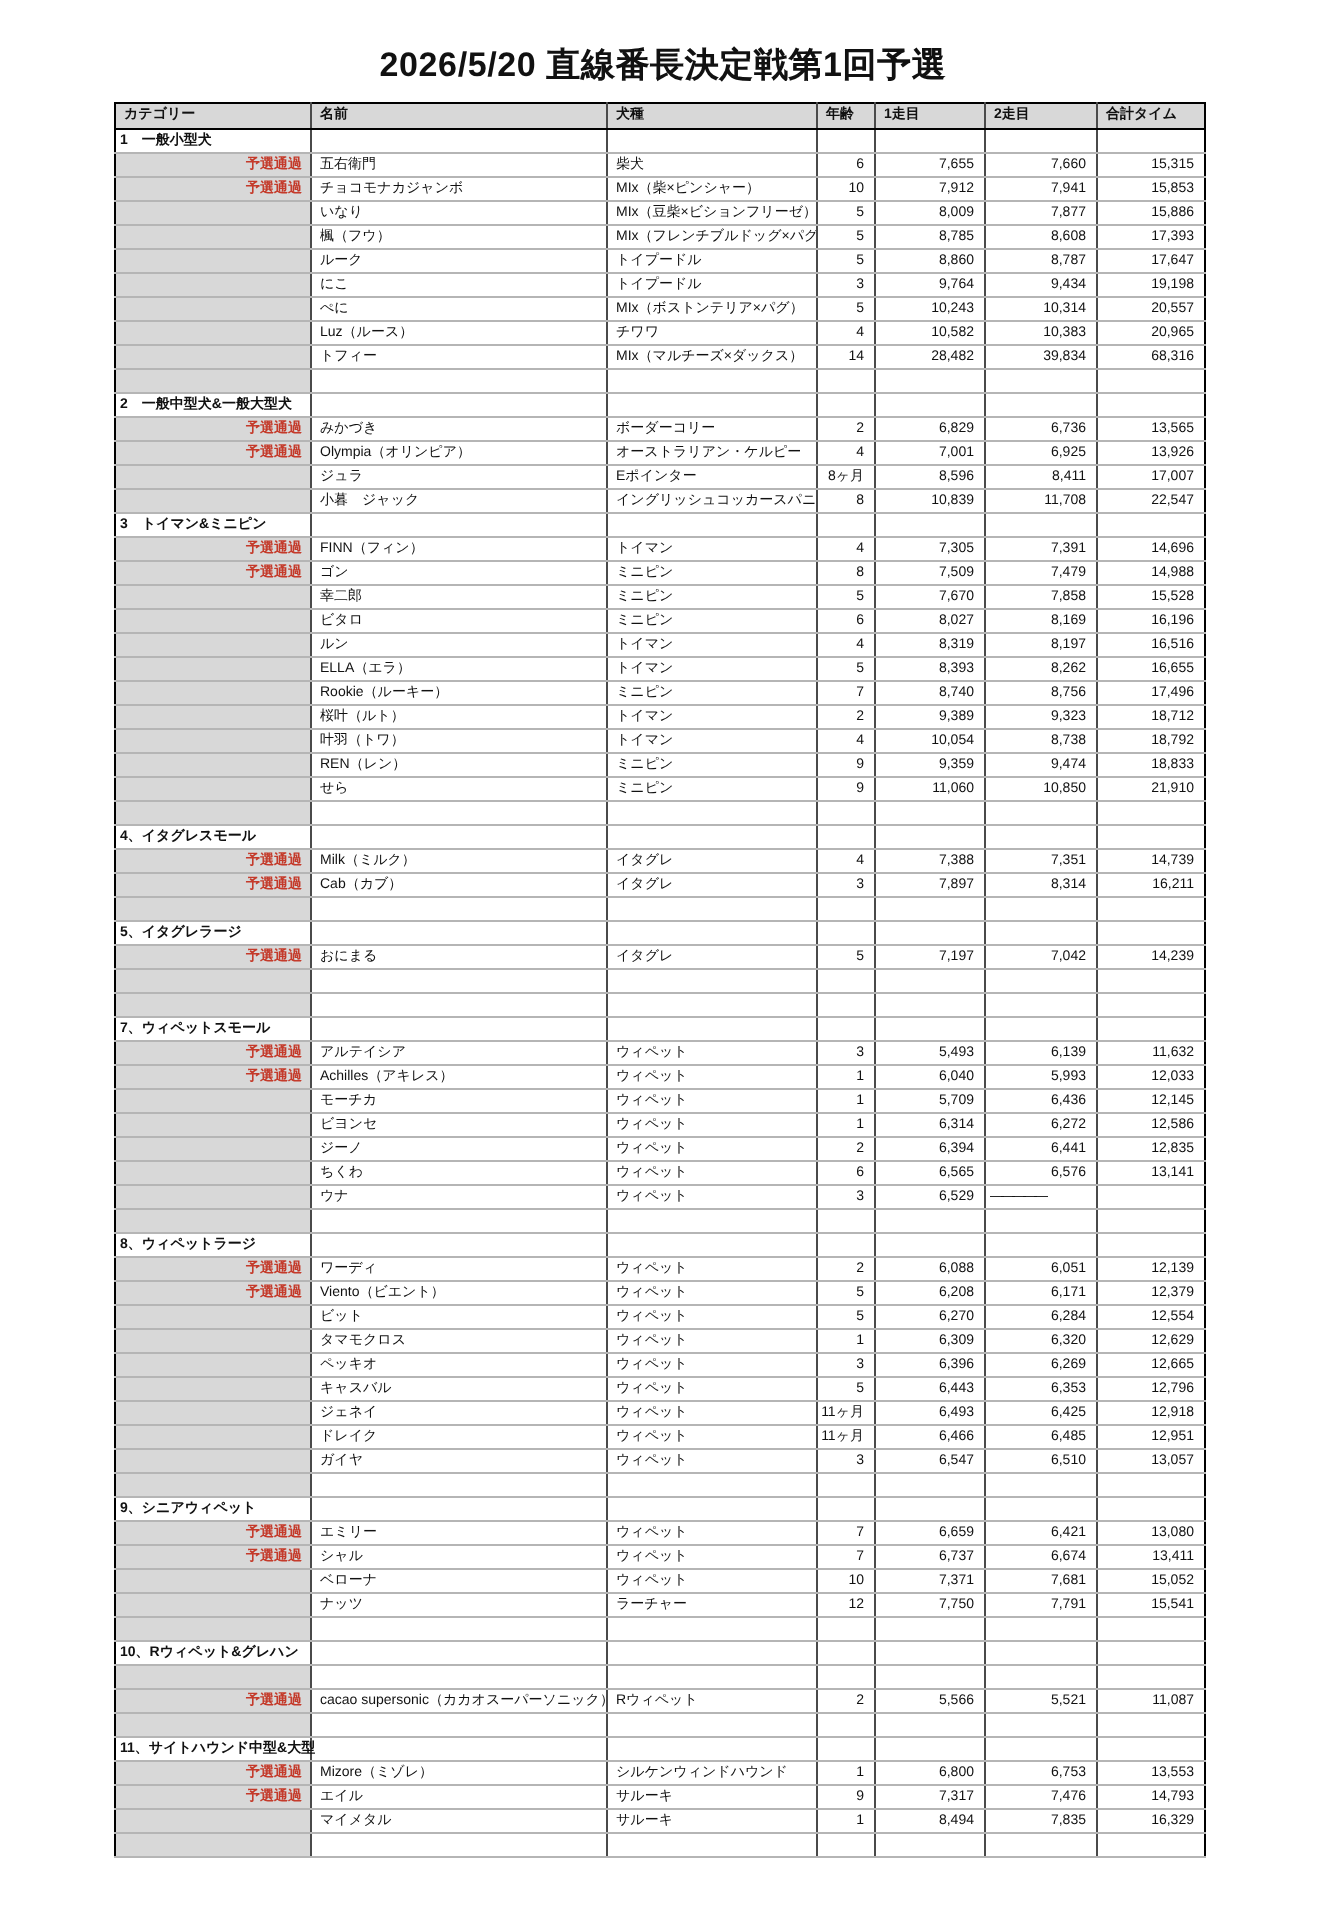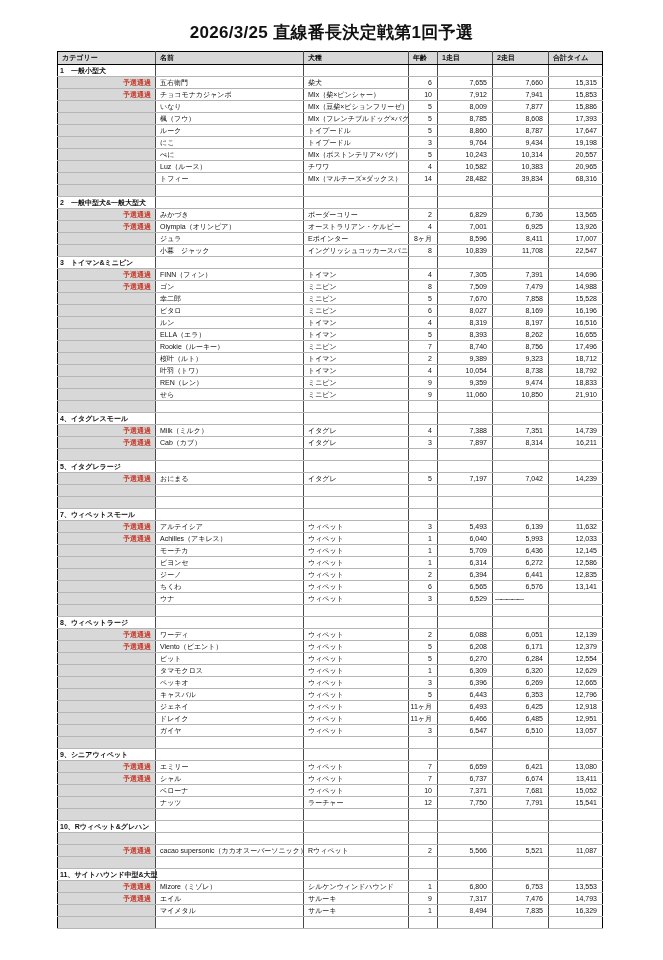--- a/index.html
+++ b/index.html
@@ -38,21 +38,21 @@
     background:#fff;text-align:left;padding-left:2px;padding-right:0;
     font-weight:bold;font-size:7px;overflow:visible;
   }
   td.name,td.breed{text-align:left;padding-left:4px;}
   td.num{text-align:right;padding-right:5px;font-variant-numeric:tabular-nums;}
   td.num.dash{text-align:left;padding-left:2px;letter-spacing:-1.5px;}
 </style>
 </head>
 <body>
 
-<h1 class="page-title">2026/3/25 直線番長決定戦第1回予選</h1>
+<h1 class="page-title">2026/5/20 直線番長決定戦第1回予選</h1>
 
 <table class="results">
   <colgroup>
     <col class="c-cat">
       <col class="c-name">
       <col class="c-breed">
       <col class="c-age">
     <col class="c-r1">
       <col class="c-r2">
       <col class="c-total">

